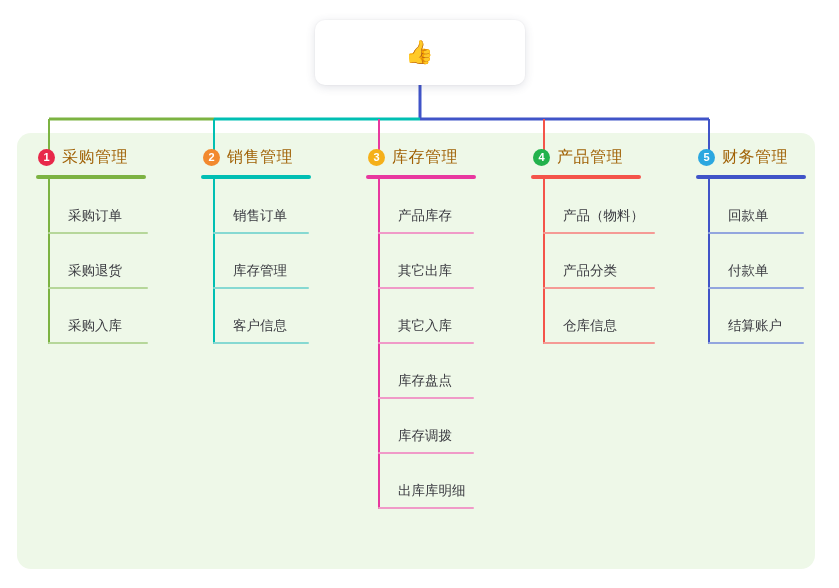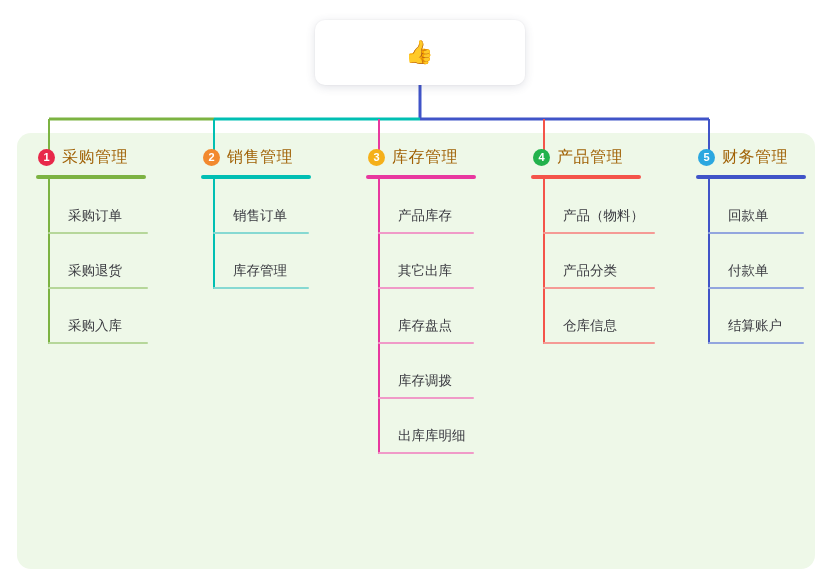--- a/index.html
+++ b/index.html
@@ -112,39 +112,47 @@
         <div class="leaves">
           <div class="spine" style="background: rgb(0, 191, 179);"></div>
           <div class="leaf">
             <span class="leaf-label">销售订单</span>
             <div class="leaf-rule" style="background: rgb(134, 217, 210); width: 96px;"></div>
           </div>
           <div class="leaf">
             <span class="leaf-label">库存管理</span>
             <div class="leaf-rule" style="background: rgb(134, 217, 210); width: 96px;"></div>
           </div>
+          <div class="leaf">
+            <span class="leaf-label">客户信息</span>
+            <div class="leaf-rule" style="background: rgb(134, 217, 210); width: 96px;"></div>
+          </div>
         </div>
       </div>
       <div class="col" style="left: 366px;">
         <div class="col-head">
           <span class="badge" style="background: rgb(245, 176, 26);">3</span>
           <span class="col-title">库存管理</span>
         </div>
         <div class="head-rule" style="background: rgb(232, 56, 159); width: 110px;"></div>
         <div class="leaves">
           <div class="spine" style="background: rgb(232, 56, 159);"></div>
           <div class="leaf">
             <span class="leaf-label">产品库存</span>
             <div class="leaf-rule" style="background: rgb(240, 154, 200); width: 96px;"></div>
           </div>
           <div class="leaf">
             <span class="leaf-label">其它出库</span>
             <div class="leaf-rule" style="background: rgb(240, 154, 200); width: 96px;"></div>
           </div>
           <div class="leaf">
+            <span class="leaf-label">其它入库</span>
+            <div class="leaf-rule" style="background: rgb(240, 154, 200); width: 96px;"></div>
+          </div>
+          <div class="leaf">
             <span class="leaf-label">库存盘点</span>
             <div class="leaf-rule" style="background: rgb(240, 154, 200); width: 96px;"></div>
           </div>
           <div class="leaf">
             <span class="leaf-label">库存调拨</span>
             <div class="leaf-rule" style="background: rgb(240, 154, 200); width: 96px;"></div>
           </div>
           <div class="leaf">
             <span class="leaf-label">出库库明细</span>
             <div class="leaf-rule" style="background: rgb(240, 154, 200); width: 96px;"></div>

